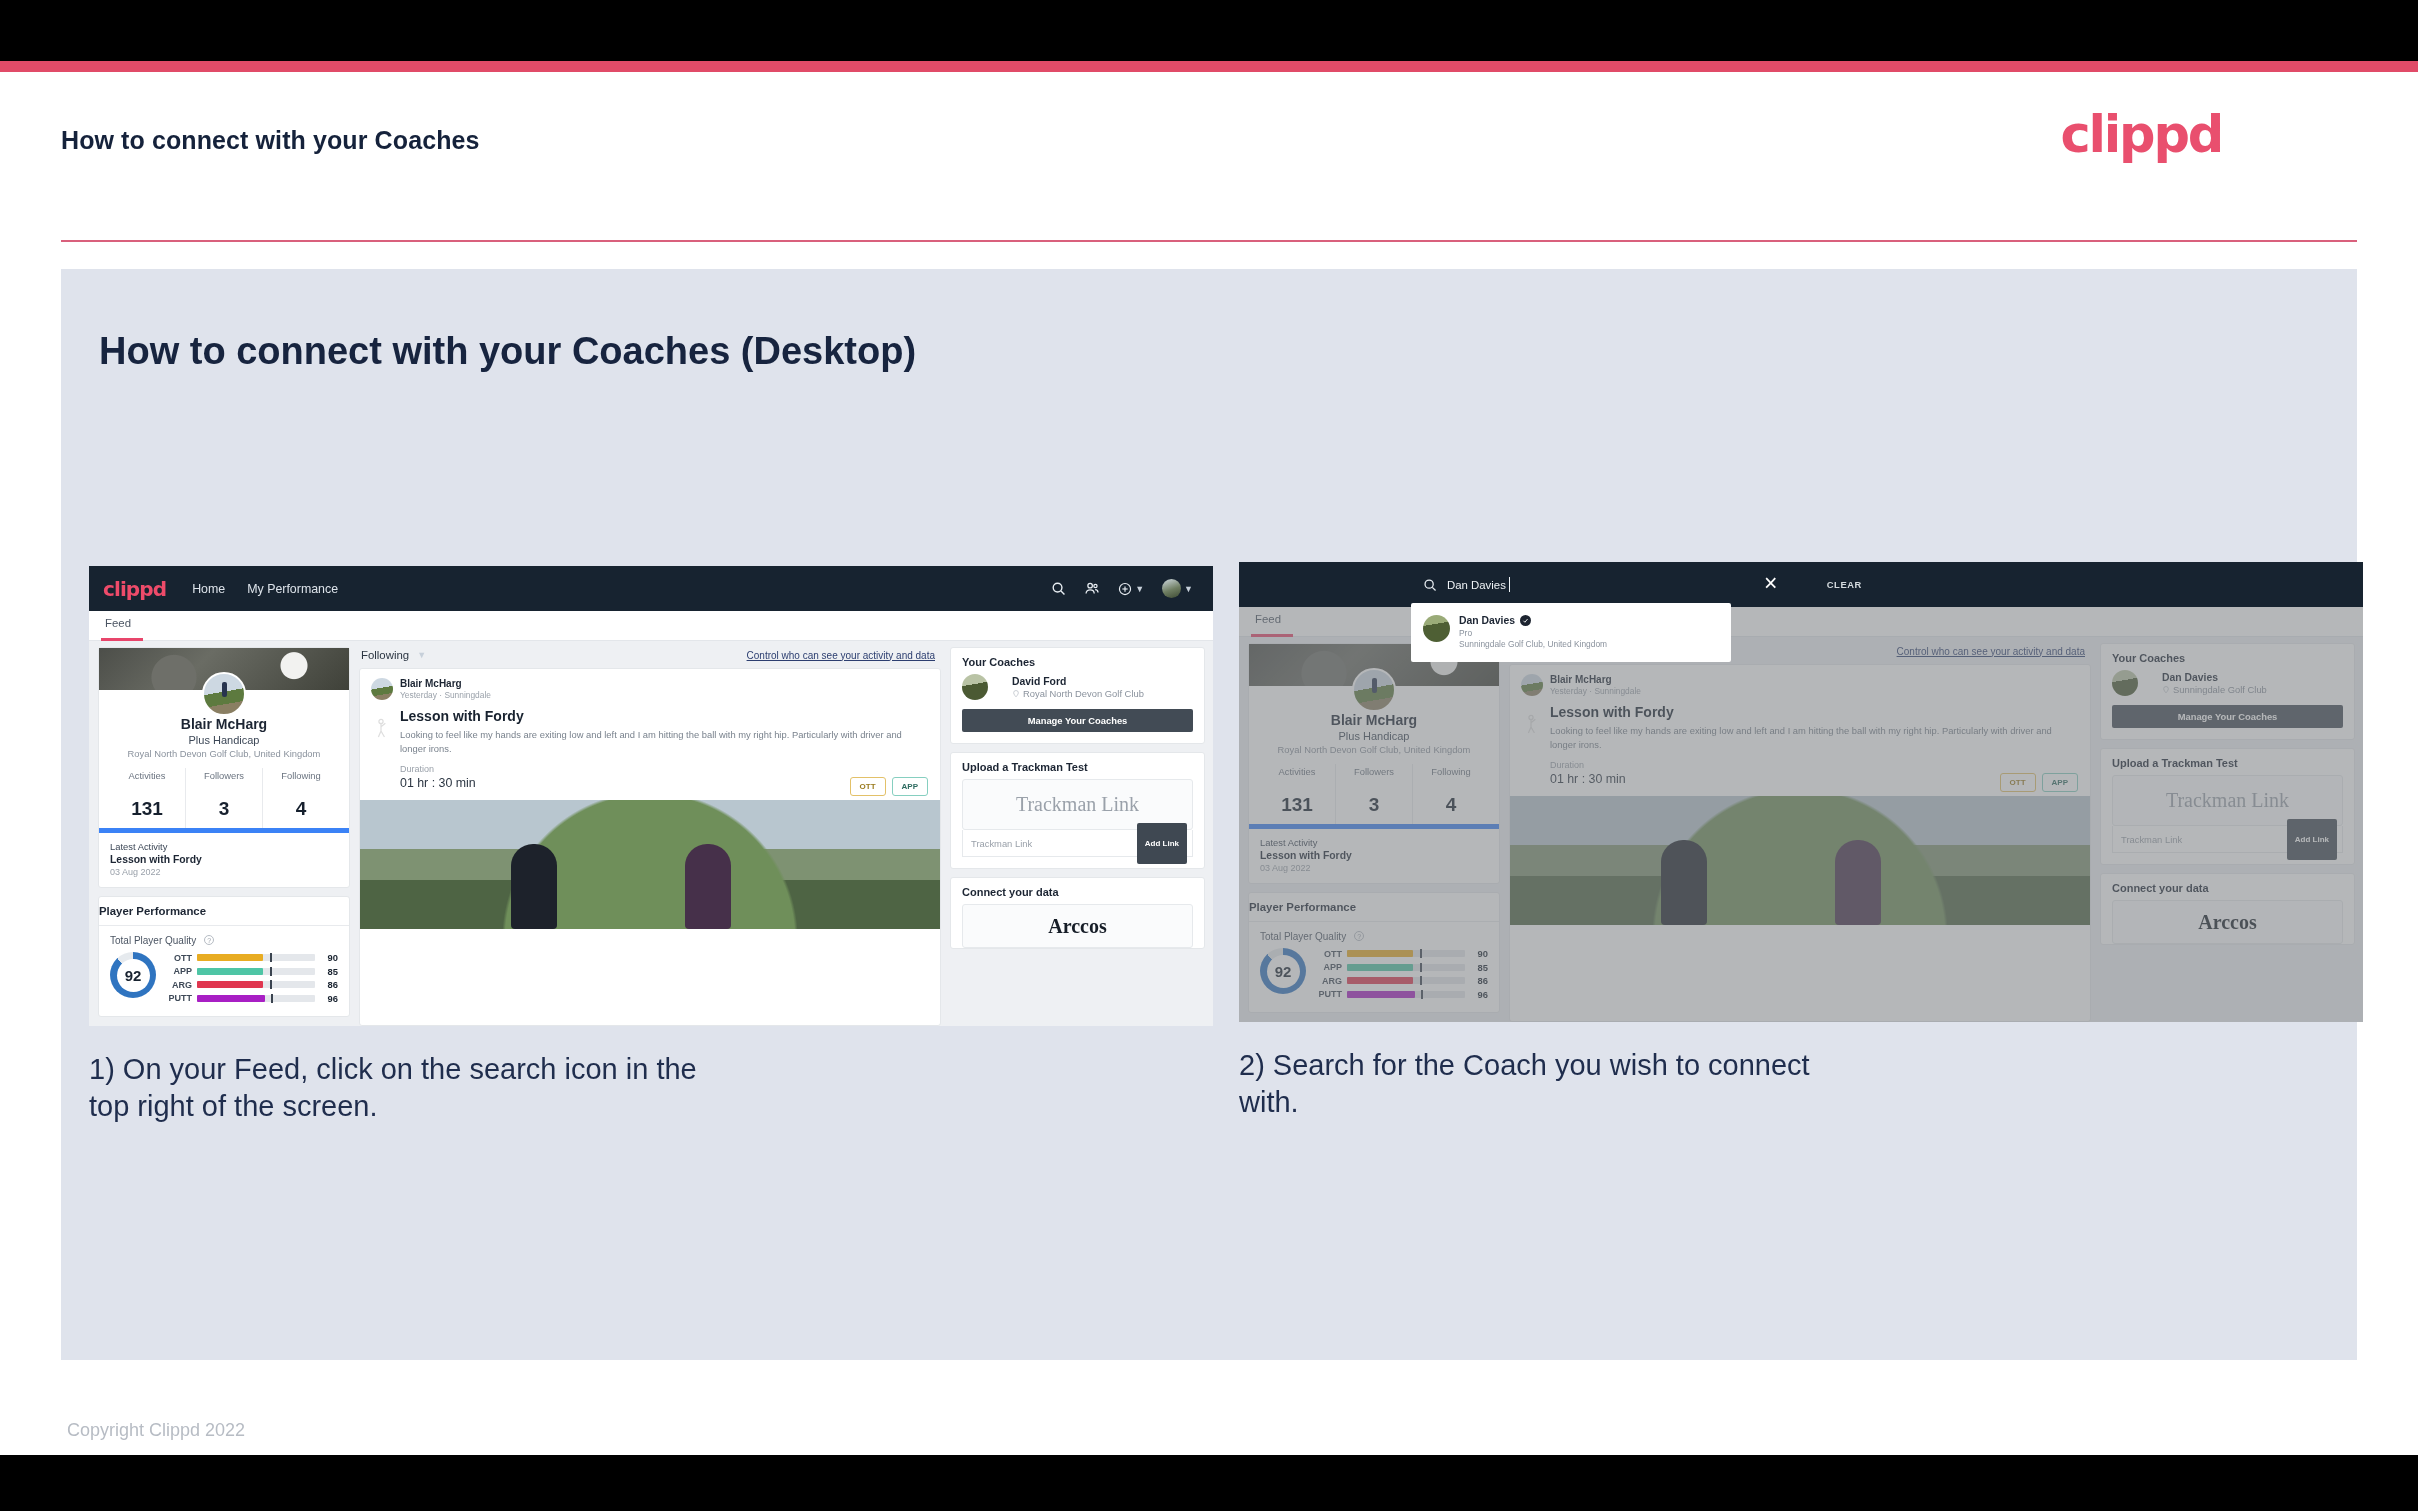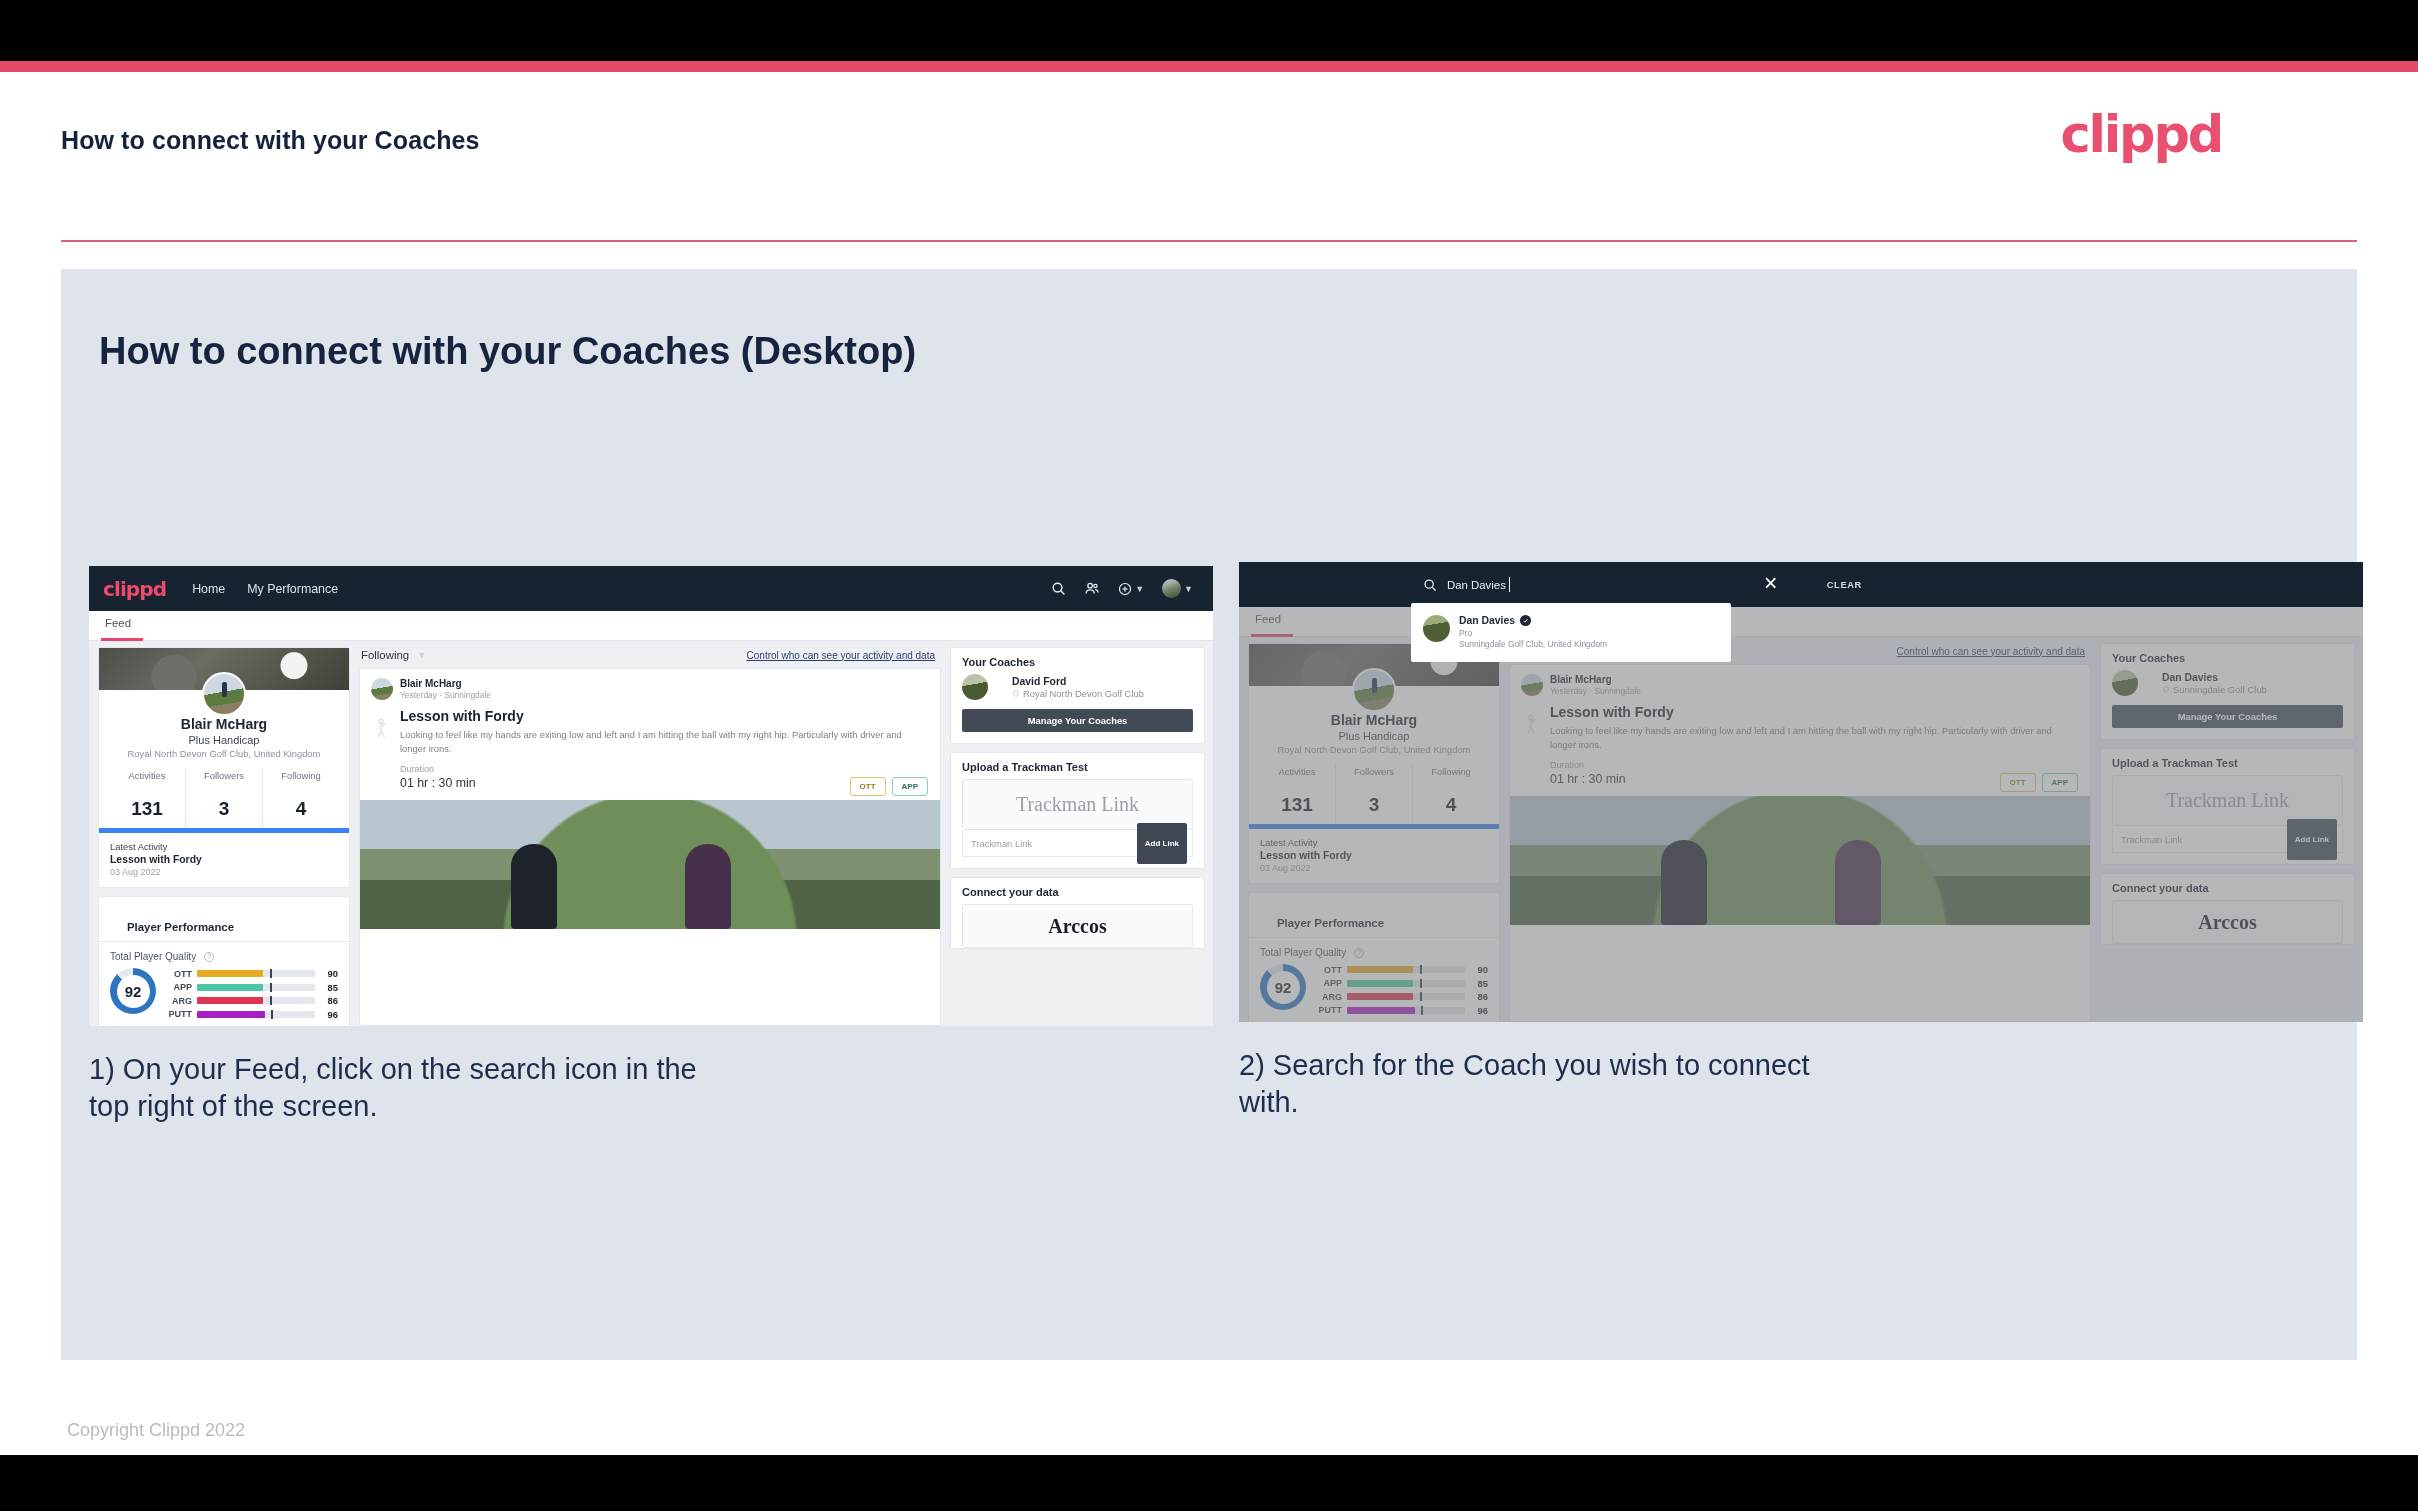--- a/index.html
+++ b/index.html
@@ -102,24 +102,24 @@
   .stat { flex:1; text-align:center; padding:2px 0 8px; }
   .stat + .stat { border-left:1px solid #e8eaed; }
   .stat-lab { font-size:9.4px; color:#6b7480; }
   .stat-val { font-size:19px; font-weight:700; color:#16202e; margin-top:17px; }
   .prof-sep { border-top:5px solid #3b82f6; padding:8px 11px 10px; text-align:left; }
   .la-lab { font-size:9.4px; color:#3c4756; }
   .la-title { font-size:10.4px; font-weight:700; color:#1c2533; margin-top:2px; }
   .la-date { font-size:9px; color:#9aa1aa; margin-top:2px; }
 
   
-  .pp-head { padding:8px 28px; font-size:11.4px; font-weight:700; color:#1c2533;
-             border-bottom:1px solid #e8eaed;margin-top:16px; }
+  .pp-head { padding:8px 0; font-size:11.4px; font-weight:700; color:#1c2533;
+             border-bottom:1px solid #e8eaed; }
   .pp-body { padding:9px 11px 10px; }
-  .tpq-lab { font-size:10px; color:#4b5563; display:flex; align-items:center; gap:8px; }
+  .tpq-lab { font-size:10px; color:#4b5563; display:flex; gap:8px; }
   .qmark { width:10px;height:10px;border-radius:50%;border:1px solid #b6bcc4;
            font-size:7px;color:#9aa1aa;display:flex;align-items:center;justify-content:center; }
   .pp-row { display:flex; align-items:flex-start; margin-top:6px; gap:10px; }
   .ring { width:46px;height:46px;border-radius:50%;
           background:conic-gradient(#2f74c0 0 88%, #e6eaee 88% 100%);
           display:flex;align-items:center;justify-content:center;position:relative;flex:none; }
   .ring::after{content:"";position:absolute;width:33px;height:33px;border-radius:50%;background:#fff;}
   .ring span{position:relative;z-index:1;font-size:15px;font-weight:600;color:#18222f;}
   .bars { flex:1; }
   .bar-line { display:flex; align-items:center; gap:5px; margin-bottom:2.5px; }

